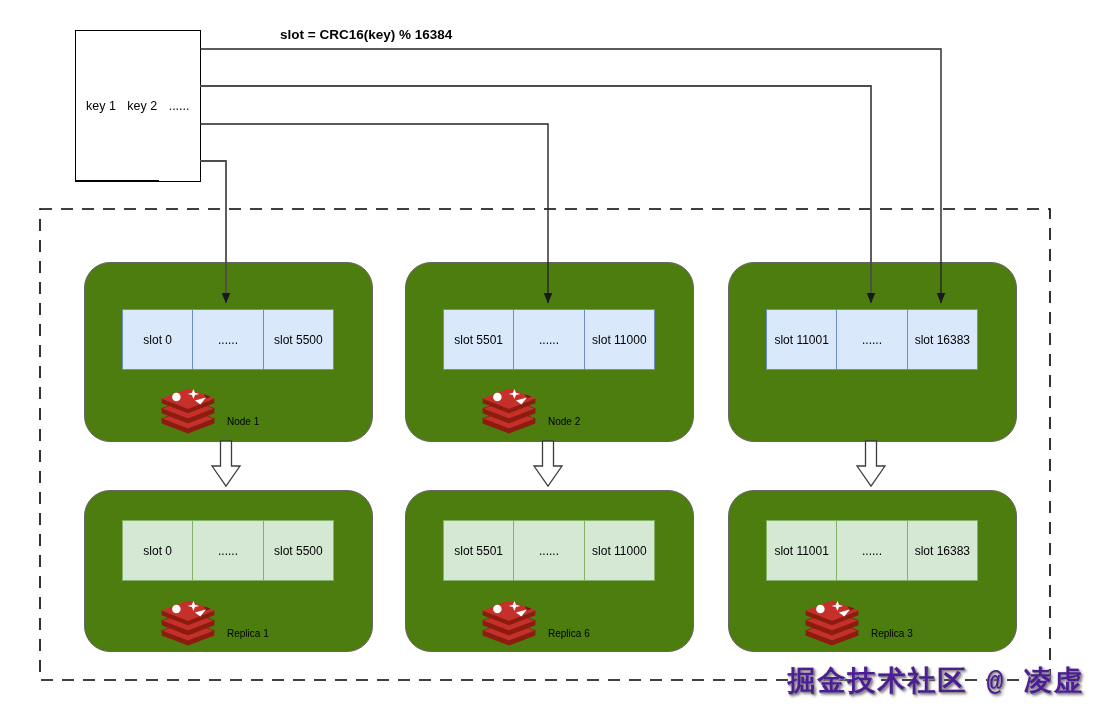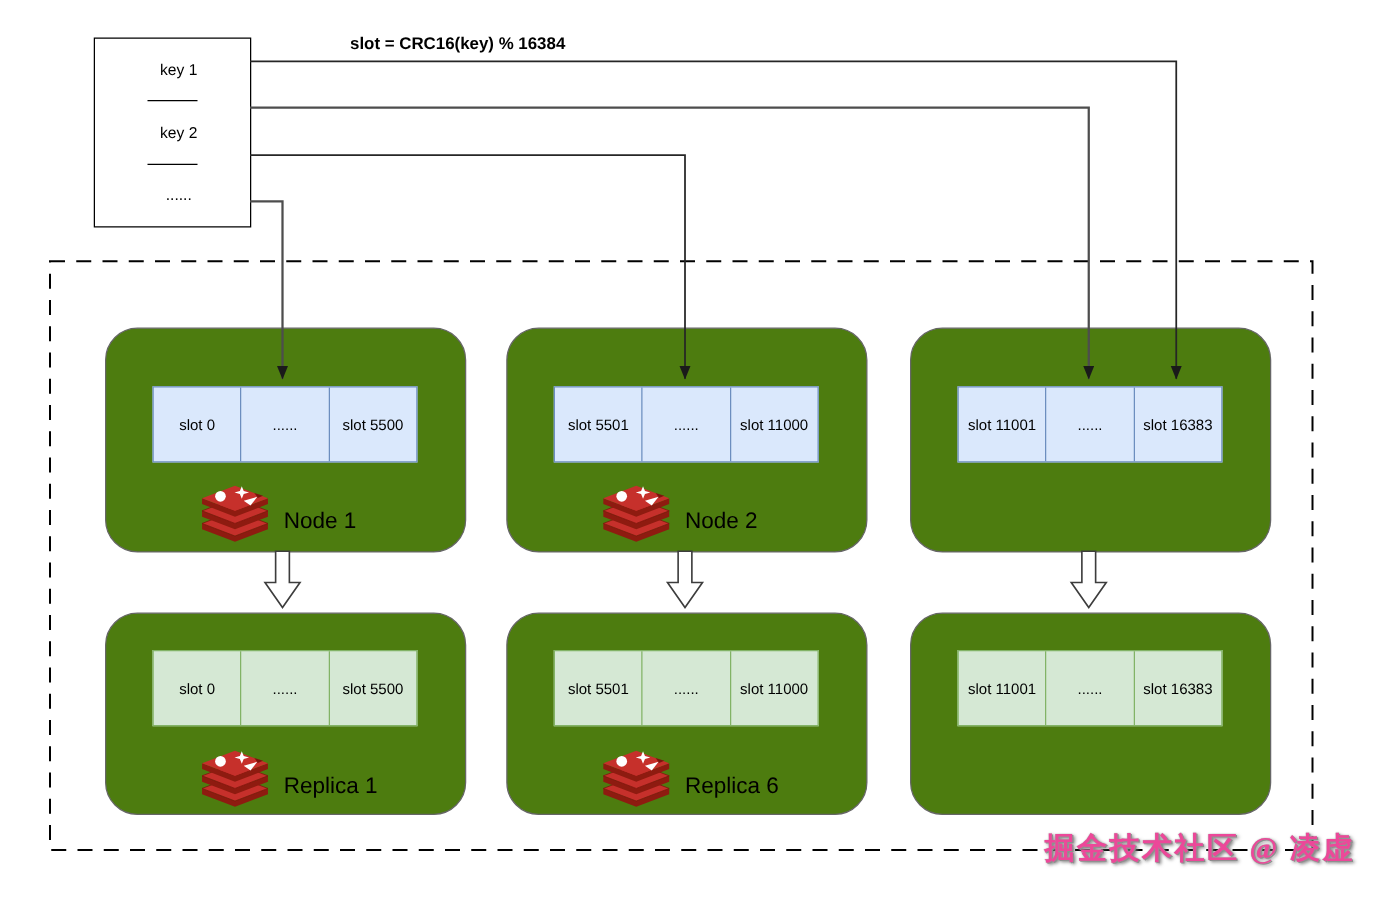--- a/index.html
+++ b/index.html
@@ -5,21 +5,21 @@
   html,body{margin:0;padding:0;}
   body{
     width:1098px;height:720px;position:relative;background:#ffffff;
     font-family:"Liberation Sans",sans-serif;color:#000;overflow:hidden;
   }
   #overlay{position:absolute;left:0;top:0;width:1098px;height:720px;z-index:5;pointer-events:none;}
 
   
   .key-table{
     position:absolute;left:75px;top:30px;width:124px;height:150px;
-    background:#fff;border:1px solid #000;display:flex;flex-direction:column;z-index:2;align-items:center;
+    background:#fff;border:1px solid #000;display:flex;z-index:2;
   }
   .key-row{flex:1;display:flex;align-items:center;padding-left:10px;font-size:12.5px;border-bottom:1px solid #000;}
   .key-row:last-child{border-bottom:none;}
 
   .formula{position:absolute;left:280px;top:27px;font-size:13.5px;font-weight:bold;z-index:2;}
 
   
   .group{
     position:absolute;width:287px;background:#4d7c0f;border:1px solid #666;
     border-radius:26px;z-index:1;
@@ -33,29 +33,29 @@
   .slot-table.blue{background:#dae8fc;border:1px solid #6c8ebf;}
   .slot-table.green{background:#d5e8d4;border:1px solid #82b366;}
   .slot-table .cell{flex:1;display:flex;align-items:center;justify-content:center;font-size:12px;}
   .slot-table.blue .cell{border-right:1px solid #6c8ebf;}
   .slot-table.green .cell{border-right:1px solid #82b366;}
   .slot-table .cell:last-child{border-right:none;}
 
   .engine-row{position:absolute;left:72px;display:flex;align-items:flex-end;gap:8px;}
   .node .engine-row{top:123px;}
   .replica .engine-row{top:107px;}
-  .engine-label{font-size:18px;margin-bottom:9px;white-space:nowrap;}
+  .engine-label{font-size:10px;margin-bottom:9px;white-space:nowrap;}
   .redis-icon{width:62px;height:50px;display:block;}
 
   
   .watermark{
     position:absolute;right:14px;top:662px;z-index:10;
-    font-size:24px;font-weight:bold;color:#ec4899;letter-spacing:2px;
+    font-size:28px;font-weight:bold;color:#4c1d95;letter-spacing:2px;
     text-shadow:0 0 1px #9a9a9a,1px 1px 0 #8d8d8d,2px 2px 3px #6e6e6e;
-    font-family:Liberation Serif, serif;
+    font-family:Liberation Mono, monospace;
   }
 </style>
 </head>
 <body>
 
 <svg id="overlay">
   <defs>
     <marker id="arrowhead" markerUnits="userSpaceOnUse" markerWidth="13" markerHeight="10" refX="10.5" refY="4.5" orient="auto">
       <path d="M0,0 L11,4.5 L0,9 Z" fill="#1a1a1a"></path>
     </marker>
@@ -164,15 +164,21 @@
     <span class="engine-label">Replica 6</span>
   </div>
 </div>
 
 <div class="group replica" style="left:728px">
   <div class="slot-table green">
     <div class="cell">slot 11001</div>
     <div class="cell">......</div>
     <div class="cell">slot 16383</div>
   </div>
+  <div class="engine-row">
+    <svg class="redis-icon" viewBox="0 0 80 62">
+        <use href="#redis-logo"></use>
+      </svg>
+    <span class="engine-label">Replica 3</span>
+  </div>
 </div>
 
 <div class="watermark">掘金技术社区 @ 凌虚</div>
 
 </body></html>

